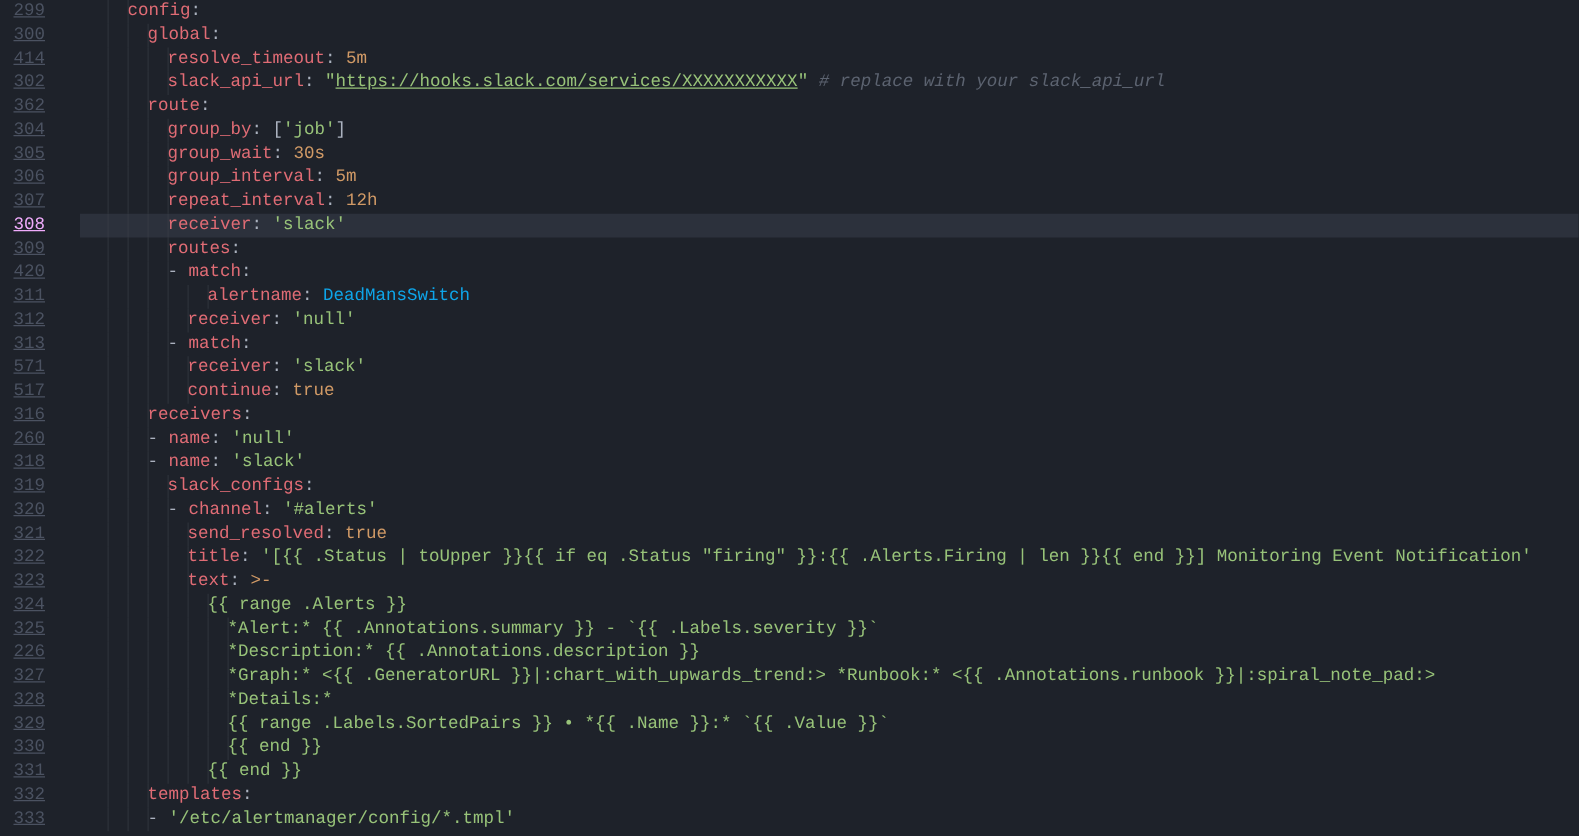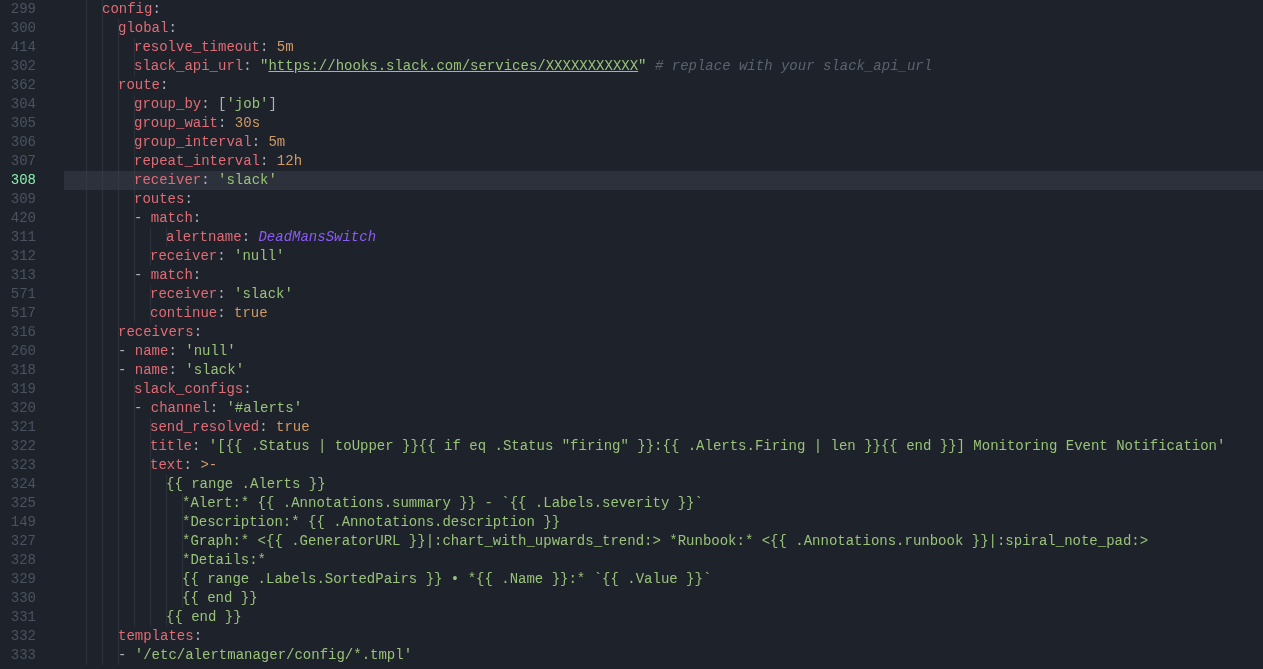--- a/index.html
+++ b/index.html
@@ -22,23 +22,24 @@
     background: #1e222a;
     color: #4b5261;
     text-align: right;
     padding: 0 16px 0 10px;
     user-select: none;
     flex-shrink: 0;
     width: 52px;
   }
   .gutter .ln {
     height: 19px;
+    text-decoration: underline;
   }
   .gutter .ln.current {
-    color: #86efac;
+    color: #f0abfc;
   }
   .foldcol {
     width: 12px;
     flex-shrink: 0;
     background: #1e222a;
   }
   .code {
     position: relative;
     flex: 1;
     white-space: pre;
@@ -60,21 +61,21 @@
     opacity: 0.5;
   }
   
   .key { color: #e06c75; }
   .punc { color: #abb2bf; }
   .str { color: #98c379; }
   .str2 { color: #98c379; }
   .bool { color: #d19a66; }
   .dash { color: #abb2bf; }
   .comment { color: #5c6370; font-style: italic; }
-  .plain { color: #8b5cf6; font-style: italic; }
+  .plain { color: #0ea5e9; }
   .under { text-decoration: underline; }
   .bracket { color: #abb2bf; }
   .alt { color: #d19a66; }
 </style>
 </head>
 <body>
 
 <div class="editor">
   <div class="gutter" id="gutter">
       <div class="ln">299</div>
@@ -97,21 +98,21 @@
       <div class="ln">316</div>
       <div class="ln">260</div>
       <div class="ln">318</div>
       <div class="ln">319</div>
       <div class="ln">320</div>
       <div class="ln">321</div>
       <div class="ln">322</div>
       <div class="ln">323</div>
       <div class="ln">324</div>
       <div class="ln">325</div>
-      <div class="ln">149</div>
+      <div class="ln">226</div>
       <div class="ln">327</div>
       <div class="ln">328</div>
       <div class="ln">329</div>
       <div class="ln">330</div>
       <div class="ln">331</div>
       <div class="ln">332</div>
       <div class="ln">333</div>
     </div>
   <div class="foldcol"></div>
   <div class="code" id="code"><div class="line"><span class="ig" style="left: 22px;"></span><span class="ig" style="left: 38px;"></span><span style="padding-left: 32px;"><span class="key">config</span><span class="punc">:</span></span></div><div class="line"><span class="ig" style="left: 22px;"></span><span class="ig" style="left: 38px;"></span><span class="ig" style="left: 54px;"></span><span style="padding-left: 48px;"><span class="key">global</span><span class="punc">:</span></span></div><div class="line"><span class="ig" style="left: 22px;"></span><span class="ig" style="left: 38px;"></span><span class="ig" style="left: 54px;"></span><span class="ig" style="left: 70px;"></span><span style="padding-left: 64px;"><span class="key">resolve_timeout</span><span class="punc">: </span><span class="alt">5m</span></span></div><div class="line"><span class="ig" style="left: 22px;"></span><span class="ig" style="left: 38px;"></span><span class="ig" style="left: 54px;"></span><span class="ig" style="left: 70px;"></span><span style="padding-left: 64px;"><span class="key">slack_api_url</span><span class="punc">: </span><span class="str2">"</span><span class="str2 under">https://hooks.slack.com/services/XXXXXXXXXXX</span><span class="str2">"</span><span class="plain"> </span><span class="comment"># replace with your slack_api_url</span></span></div><div class="line"><span class="ig" style="left: 22px;"></span><span class="ig" style="left: 38px;"></span><span class="ig" style="left: 54px;"></span><span style="padding-left: 48px;"><span class="key">route</span><span class="punc">:</span></span></div><div class="line"><span class="ig" style="left: 22px;"></span><span class="ig" style="left: 38px;"></span><span class="ig" style="left: 54px;"></span><span class="ig" style="left: 70px;"></span><span style="padding-left: 64px;"><span class="key">group_by</span><span class="punc">: </span><span class="bracket">[</span><span class="str">'job'</span><span class="bracket">]</span></span></div><div class="line"><span class="ig" style="left: 22px;"></span><span class="ig" style="left: 38px;"></span><span class="ig" style="left: 54px;"></span><span class="ig" style="left: 70px;"></span><span style="padding-left: 64px;"><span class="key">group_wait</span><span class="punc">: </span><span class="alt">30s</span></span></div><div class="line"><span class="ig" style="left: 22px;"></span><span class="ig" style="left: 38px;"></span><span class="ig" style="left: 54px;"></span><span class="ig" style="left: 70px;"></span><span style="padding-left: 64px;"><span class="key">group_interval</span><span class="punc">: </span><span class="alt">5m</span></span></div><div class="line"><span class="ig" style="left: 22px;"></span><span class="ig" style="left: 38px;"></span><span class="ig" style="left: 54px;"></span><span class="ig" style="left: 70px;"></span><span style="padding-left: 64px;"><span class="key">repeat_interval</span><span class="punc">: </span><span class="alt">12h</span></span></div><div class="line current"><span class="ig" style="left: 22px;"></span><span class="ig" style="left: 38px;"></span><span class="ig" style="left: 54px;"></span><span class="ig" style="left: 70px;"></span><span style="padding-left: 64px;"><span class="key">receiver</span><span class="punc">: </span><span class="str">'slack'</span></span></div><div class="line"><span class="ig" style="left: 22px;"></span><span class="ig" style="left: 38px;"></span><span class="ig" style="left: 54px;"></span><span class="ig" style="left: 70px;"></span><span style="padding-left: 64px;"><span class="key">routes</span><span class="punc">:</span></span></div><div class="line"><span class="ig" style="left: 22px;"></span><span class="ig" style="left: 38px;"></span><span class="ig" style="left: 54px;"></span><span class="ig" style="left: 70px;"></span><span style="padding-left: 64px;"><span class="dash">- </span><span class="key">match</span><span class="punc">:</span></span></div><div class="line"><span class="ig" style="left: 22px;"></span><span class="ig" style="left: 38px;"></span><span class="ig" style="left: 54px;"></span><span class="ig" style="left: 70px;"></span><span class="ig" style="left: 86px;"></span><span class="ig" style="left: 102px;"></span><span style="padding-left: 96px;"><span class="key">alertname</span><span class="punc">: </span><span class="plain">DeadMansSwitch</span></span></div><div class="line"><span class="ig" style="left: 22px;"></span><span class="ig" style="left: 38px;"></span><span class="ig" style="left: 54px;"></span><span class="ig" style="left: 70px;"></span><span class="ig" style="left: 86px;"></span><span style="padding-left: 80px;"><span class="key">receiver</span><span class="punc">: </span><span class="str">'null'</span></span></div><div class="line"><span class="ig" style="left: 22px;"></span><span class="ig" style="left: 38px;"></span><span class="ig" style="left: 54px;"></span><span class="ig" style="left: 70px;"></span><span style="padding-left: 64px;"><span class="dash">- </span><span class="key">match</span><span class="punc">:</span></span></div><div class="line"><span class="ig" style="left: 22px;"></span><span class="ig" style="left: 38px;"></span><span class="ig" style="left: 54px;"></span><span class="ig" style="left: 70px;"></span><span class="ig" style="left: 86px;"></span><span style="padding-left: 80px;"><span class="key">receiver</span><span class="punc">: </span><span class="str">'slack'</span></span></div><div class="line"><span class="ig" style="left: 22px;"></span><span class="ig" style="left: 38px;"></span><span class="ig" style="left: 54px;"></span><span class="ig" style="left: 70px;"></span><span class="ig" style="left: 86px;"></span><span style="padding-left: 80px;"><span class="key">continue</span><span class="punc">: </span><span class="bool">true</span></span></div><div class="line"><span class="ig" style="left: 22px;"></span><span class="ig" style="left: 38px;"></span><span class="ig" style="left: 54px;"></span><span style="padding-left: 48px;"><span class="key">receivers</span><span class="punc">:</span></span></div><div class="line"><span class="ig" style="left: 22px;"></span><span class="ig" style="left: 38px;"></span><span class="ig" style="left: 54px;"></span><span style="padding-left: 48px;"><span class="dash">- </span><span class="key">name</span><span class="punc">: </span><span class="str">'null'</span></span></div><div class="line"><span class="ig" style="left: 22px;"></span><span class="ig" style="left: 38px;"></span><span class="ig" style="left: 54px;"></span><span style="padding-left: 48px;"><span class="dash">- </span><span class="key">name</span><span class="punc">: </span><span class="str">'slack'</span></span></div><div class="line"><span class="ig" style="left: 22px;"></span><span class="ig" style="left: 38px;"></span><span class="ig" style="left: 54px;"></span><span class="ig" style="left: 70px;"></span><span style="padding-left: 64px;"><span class="key">slack_configs</span><span class="punc">:</span></span></div><div class="line"><span class="ig" style="left: 22px;"></span><span class="ig" style="left: 38px;"></span><span class="ig" style="left: 54px;"></span><span class="ig" style="left: 70px;"></span><span style="padding-left: 64px;"><span class="dash">- </span><span class="key">channel</span><span class="punc">: </span><span class="str">'#alerts'</span></span></div><div class="line"><span class="ig" style="left: 22px;"></span><span class="ig" style="left: 38px;"></span><span class="ig" style="left: 54px;"></span><span class="ig" style="left: 70px;"></span><span class="ig" style="left: 86px;"></span><span style="padding-left: 80px;"><span class="key">send_resolved</span><span class="punc">: </span><span class="bool">true</span></span></div><div class="line"><span class="ig" style="left: 22px;"></span><span class="ig" style="left: 38px;"></span><span class="ig" style="left: 54px;"></span><span class="ig" style="left: 70px;"></span><span class="ig" style="left: 86px;"></span><span style="padding-left: 80px;"><span class="key">title</span><span class="punc">: </span><span class="str">'[{{ .Status | toUpper }}{{ if eq .Status "firing" }}:{{ .Alerts.Firing | len }}{{ end }}] Monitoring Event Notification'</span></span></div><div class="line"><span class="ig" style="left: 22px;"></span><span class="ig" style="left: 38px;"></span><span class="ig" style="left: 54px;"></span><span class="ig" style="left: 70px;"></span><span class="ig" style="left: 86px;"></span><span style="padding-left: 80px;"><span class="key">text</span><span class="punc">: </span><span class="alt">&gt;-</span></span></div><div class="line"><span class="ig" style="left: 22px;"></span><span class="ig" style="left: 38px;"></span><span class="ig" style="left: 54px;"></span><span class="ig" style="left: 70px;"></span><span class="ig" style="left: 86px;"></span><span class="ig" style="left: 102px;"></span><span style="padding-left: 96px;"><span class="str">{{ range .Alerts }}</span></span></div><div class="line"><span class="ig" style="left: 22px;"></span><span class="ig" style="left: 38px;"></span><span class="ig" style="left: 54px;"></span><span class="ig" style="left: 70px;"></span><span class="ig" style="left: 86px;"></span><span class="ig" style="left: 102px;"></span><span class="ig" style="left: 118px;"></span><span style="padding-left: 112px;"><span class="str">*Alert:* {{ .Annotations.summary }} - `{{ .Labels.severity }}`</span></span></div><div class="line"><span class="ig" style="left: 22px;"></span><span class="ig" style="left: 38px;"></span><span class="ig" style="left: 54px;"></span><span class="ig" style="left: 70px;"></span><span class="ig" style="left: 86px;"></span><span class="ig" style="left: 102px;"></span><span class="ig" style="left: 118px;"></span><span style="padding-left: 112px;"><span class="str">*Description:* {{ .Annotations.description }}</span></span></div><div class="line"><span class="ig" style="left: 22px;"></span><span class="ig" style="left: 38px;"></span><span class="ig" style="left: 54px;"></span><span class="ig" style="left: 70px;"></span><span class="ig" style="left: 86px;"></span><span class="ig" style="left: 102px;"></span><span class="ig" style="left: 118px;"></span><span style="padding-left: 112px;"><span class="str">*Graph:* &lt;{{ .GeneratorURL }}|:chart_with_upwards_trend:&gt; *Runbook:* &lt;{{ .Annotations.runbook }}|:spiral_note_pad:&gt;</span></span></div><div class="line"><span class="ig" style="left: 22px;"></span><span class="ig" style="left: 38px;"></span><span class="ig" style="left: 54px;"></span><span class="ig" style="left: 70px;"></span><span class="ig" style="left: 86px;"></span><span class="ig" style="left: 102px;"></span><span class="ig" style="left: 118px;"></span><span style="padding-left: 112px;"><span class="str">*Details:*</span></span></div><div class="line"><span class="ig" style="left: 22px;"></span><span class="ig" style="left: 38px;"></span><span class="ig" style="left: 54px;"></span><span class="ig" style="left: 70px;"></span><span class="ig" style="left: 86px;"></span><span class="ig" style="left: 102px;"></span><span class="ig" style="left: 118px;"></span><span style="padding-left: 112px;"><span class="str">{{ range .Labels.SortedPairs }} • *{{ .Name }}:* `{{ .Value }}`</span></span></div><div class="line"><span class="ig" style="left: 22px;"></span><span class="ig" style="left: 38px;"></span><span class="ig" style="left: 54px;"></span><span class="ig" style="left: 70px;"></span><span class="ig" style="left: 86px;"></span><span class="ig" style="left: 102px;"></span><span class="ig" style="left: 118px;"></span><span style="padding-left: 112px;"><span class="str">{{ end }}</span></span></div><div class="line"><span class="ig" style="left: 22px;"></span><span class="ig" style="left: 38px;"></span><span class="ig" style="left: 54px;"></span><span class="ig" style="left: 70px;"></span><span class="ig" style="left: 86px;"></span><span class="ig" style="left: 102px;"></span><span style="padding-left: 96px;"><span class="str">{{ end }}</span></span></div><div class="line"><span class="ig" style="left: 22px;"></span><span class="ig" style="left: 38px;"></span><span class="ig" style="left: 54px;"></span><span style="padding-left: 48px;"><span class="key">templates</span><span class="punc">:</span></span></div><div class="line"><span class="ig" style="left: 22px;"></span><span class="ig" style="left: 38px;"></span><span class="ig" style="left: 54px;"></span><span style="padding-left: 48px;"><span class="dash">- </span><span class="str">'/etc/alertmanager/config/*.tmpl'</span></span></div></div>

